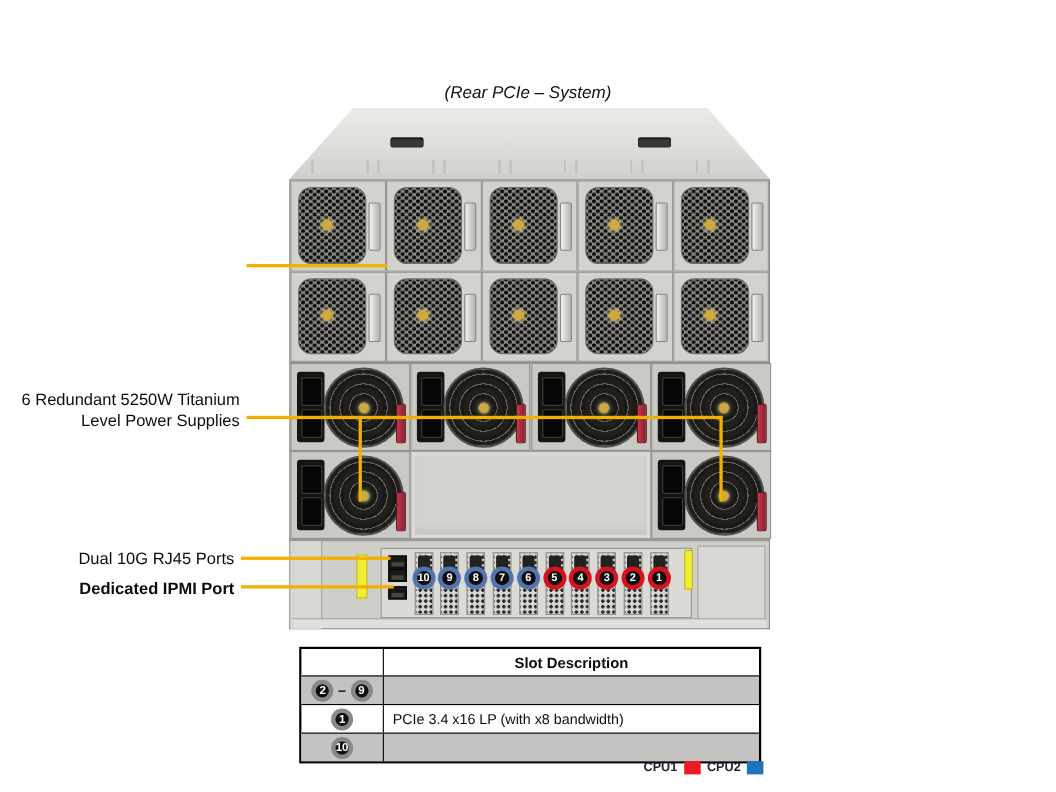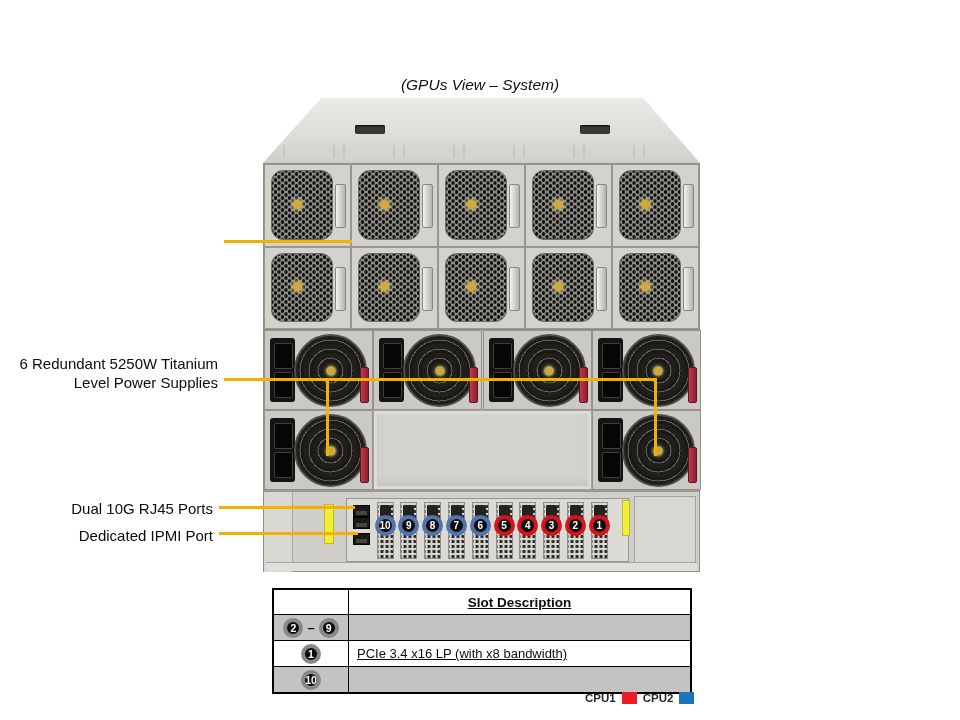--- a/index.html
+++ b/index.html
@@ -76,38 +76,38 @@
   
   .callout{position:absolute;text-align:right;font-size:15px;line-height:19px;white-space:pre-line;color:#0c0c0c;}
   .lead-h{position:absolute;height:3px;background:var(--accent);}
   .lead-v{position:absolute;width:3px;background:var(--accent);}
 
   
   .slot-table{position:absolute;left:272px;top:588px;width:416px;border:2px solid #000;background:#fff;}
   .t-row{display:flex;height:25px;border-top:1px solid #000;}
   .t-row:first-child{border-top:none;height:24px;}
   .t-badge-cell{width:75px;display:flex;align-items:center;justify-content:center;gap:3px;border-right:1px solid #000;box-sizing:border-box;}
-  .t-desc-cell{flex:1;display:flex;align-items:center;padding-left:8px;font-size:13px;text-decoration:underline;}
+  .t-desc-cell{flex:1;display:flex;align-items:center;padding-left:8px;font-size:13px;}
   .t-header .t-desc-cell{justify-content:center;padding-left:0;font-weight:bold;font-size:13.5px;}
   .row-gray{background:#c4c3c1;}
   .tbadge{width:12px;height:12px;border-radius:50%;background:#0d0d0d;color:#fff;font-size:10.5px;
           font-weight:bold;line-height:12px;text-align:center;border:4.5px solid #888;flex:none;}
   .dash{font-weight:bold;font-size:13px;margin:0 1px;}
 
   
   .legend{position:absolute;left:585px;top:692px;display:flex;align-items:flex-start;gap:6px;
           font-size:11.5px;font-weight:bold;color:#1f2430;}
   .legend-swatch{width:15px;height:12px;flex:none;}
 </style>
 </head>
 <body>
 
 <div id="page">
 
-  <div class="title">(GPUs View – System)</div>
+  <div class="title">(Rear PCIe – System)</div>
 
   <div class="chassis">
     <div class="top-face">
       <div class="top-handle" style="left:92px;top:27px;"></div>
       <div class="top-handle" style="left:317px;top:27px;"></div>
       <div class="top-vents"></div>
     </div>
 
     <div class="fan-section">
         <div class="fan-module" style="left: 0px; top: 0px; width: 87px; height: 82.5px;">
@@ -265,21 +265,21 @@
 
   <div class="callout" style="right:742px;top:354px;">6 Redundant 5250W Titanium
 Level Power Supplies</div>
   <div class="lead-h" style="left:224px;top:378px;width:433px;"></div>
   <div class="lead-v" style="left:326px;top:378px;height:78px;"></div>
   <div class="lead-v" style="left:654px;top:378px;height:78px;"></div>
 
   <div class="callout" style="right:747px;top:499px;">Dual 10G RJ45 Ports</div>
   <div class="lead-h" style="left:219px;top:506px;width:136px;"></div>
 
-  <div class="callout" style="right:747px;top:526px;">Dedicated IPMI Port</div>
+  <div class="callout" style="right:747px;top:526px;font-weight:bold;">Dedicated IPMI Port</div>
   <div class="lead-h" style="left:219px;top:532px;width:139px;"></div>
 
   <div class="slot-table">
     <div class="t-row t-header">
       <div class="t-badge-cell"></div>
       <div class="t-desc-cell">Slot Description</div>
     </div>
     <div class="t-row row-gray">
       <div class="t-badge-cell">
         <span class="tbadge ring-red">2</span>

